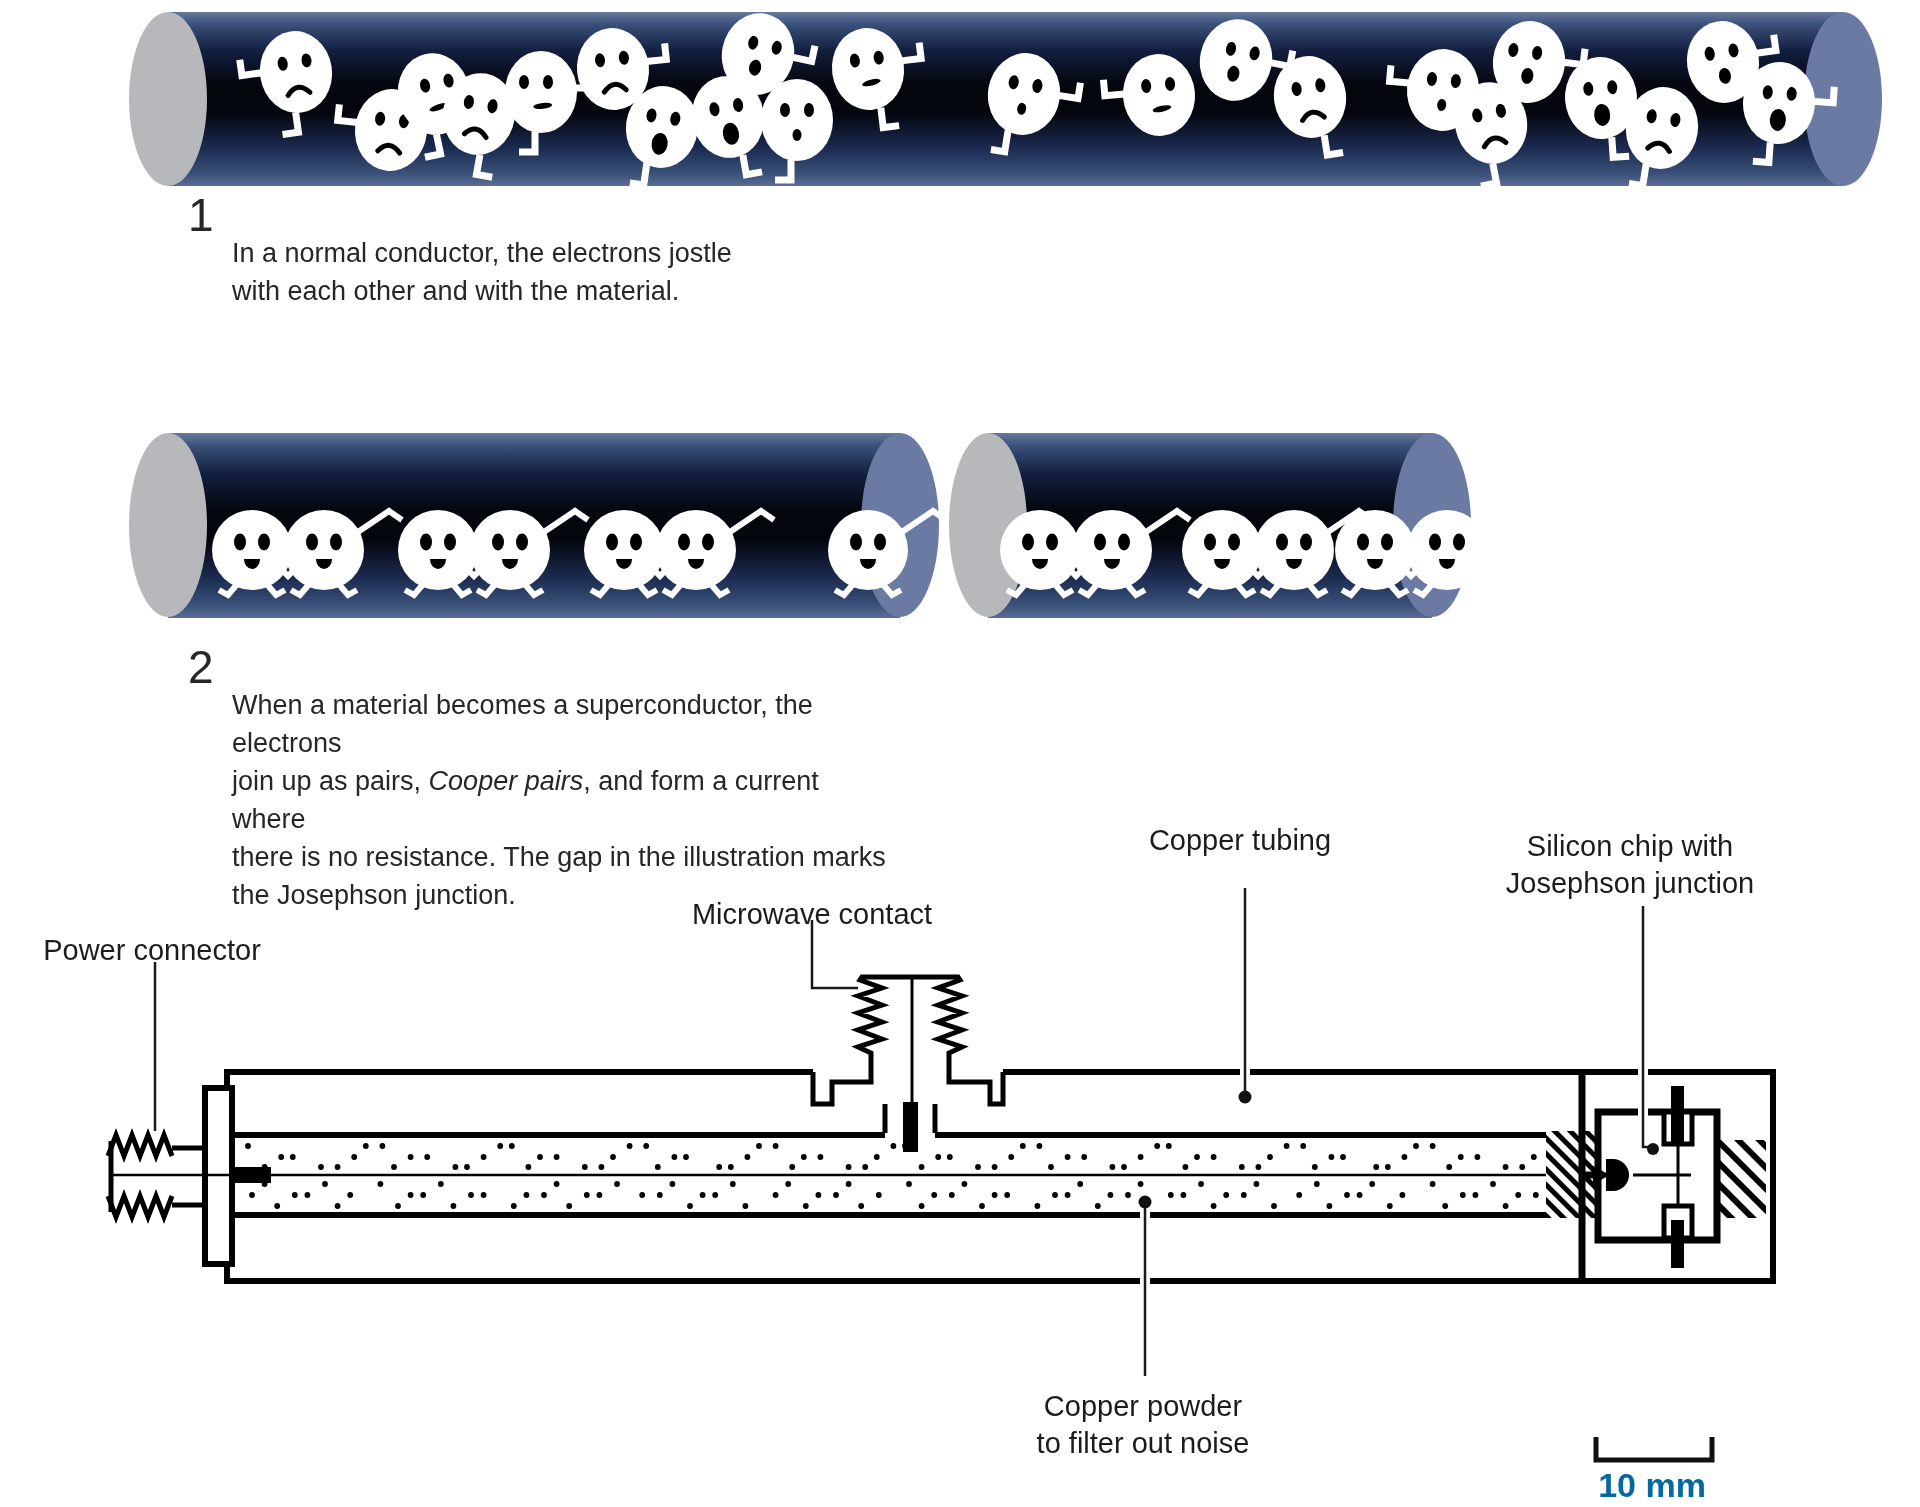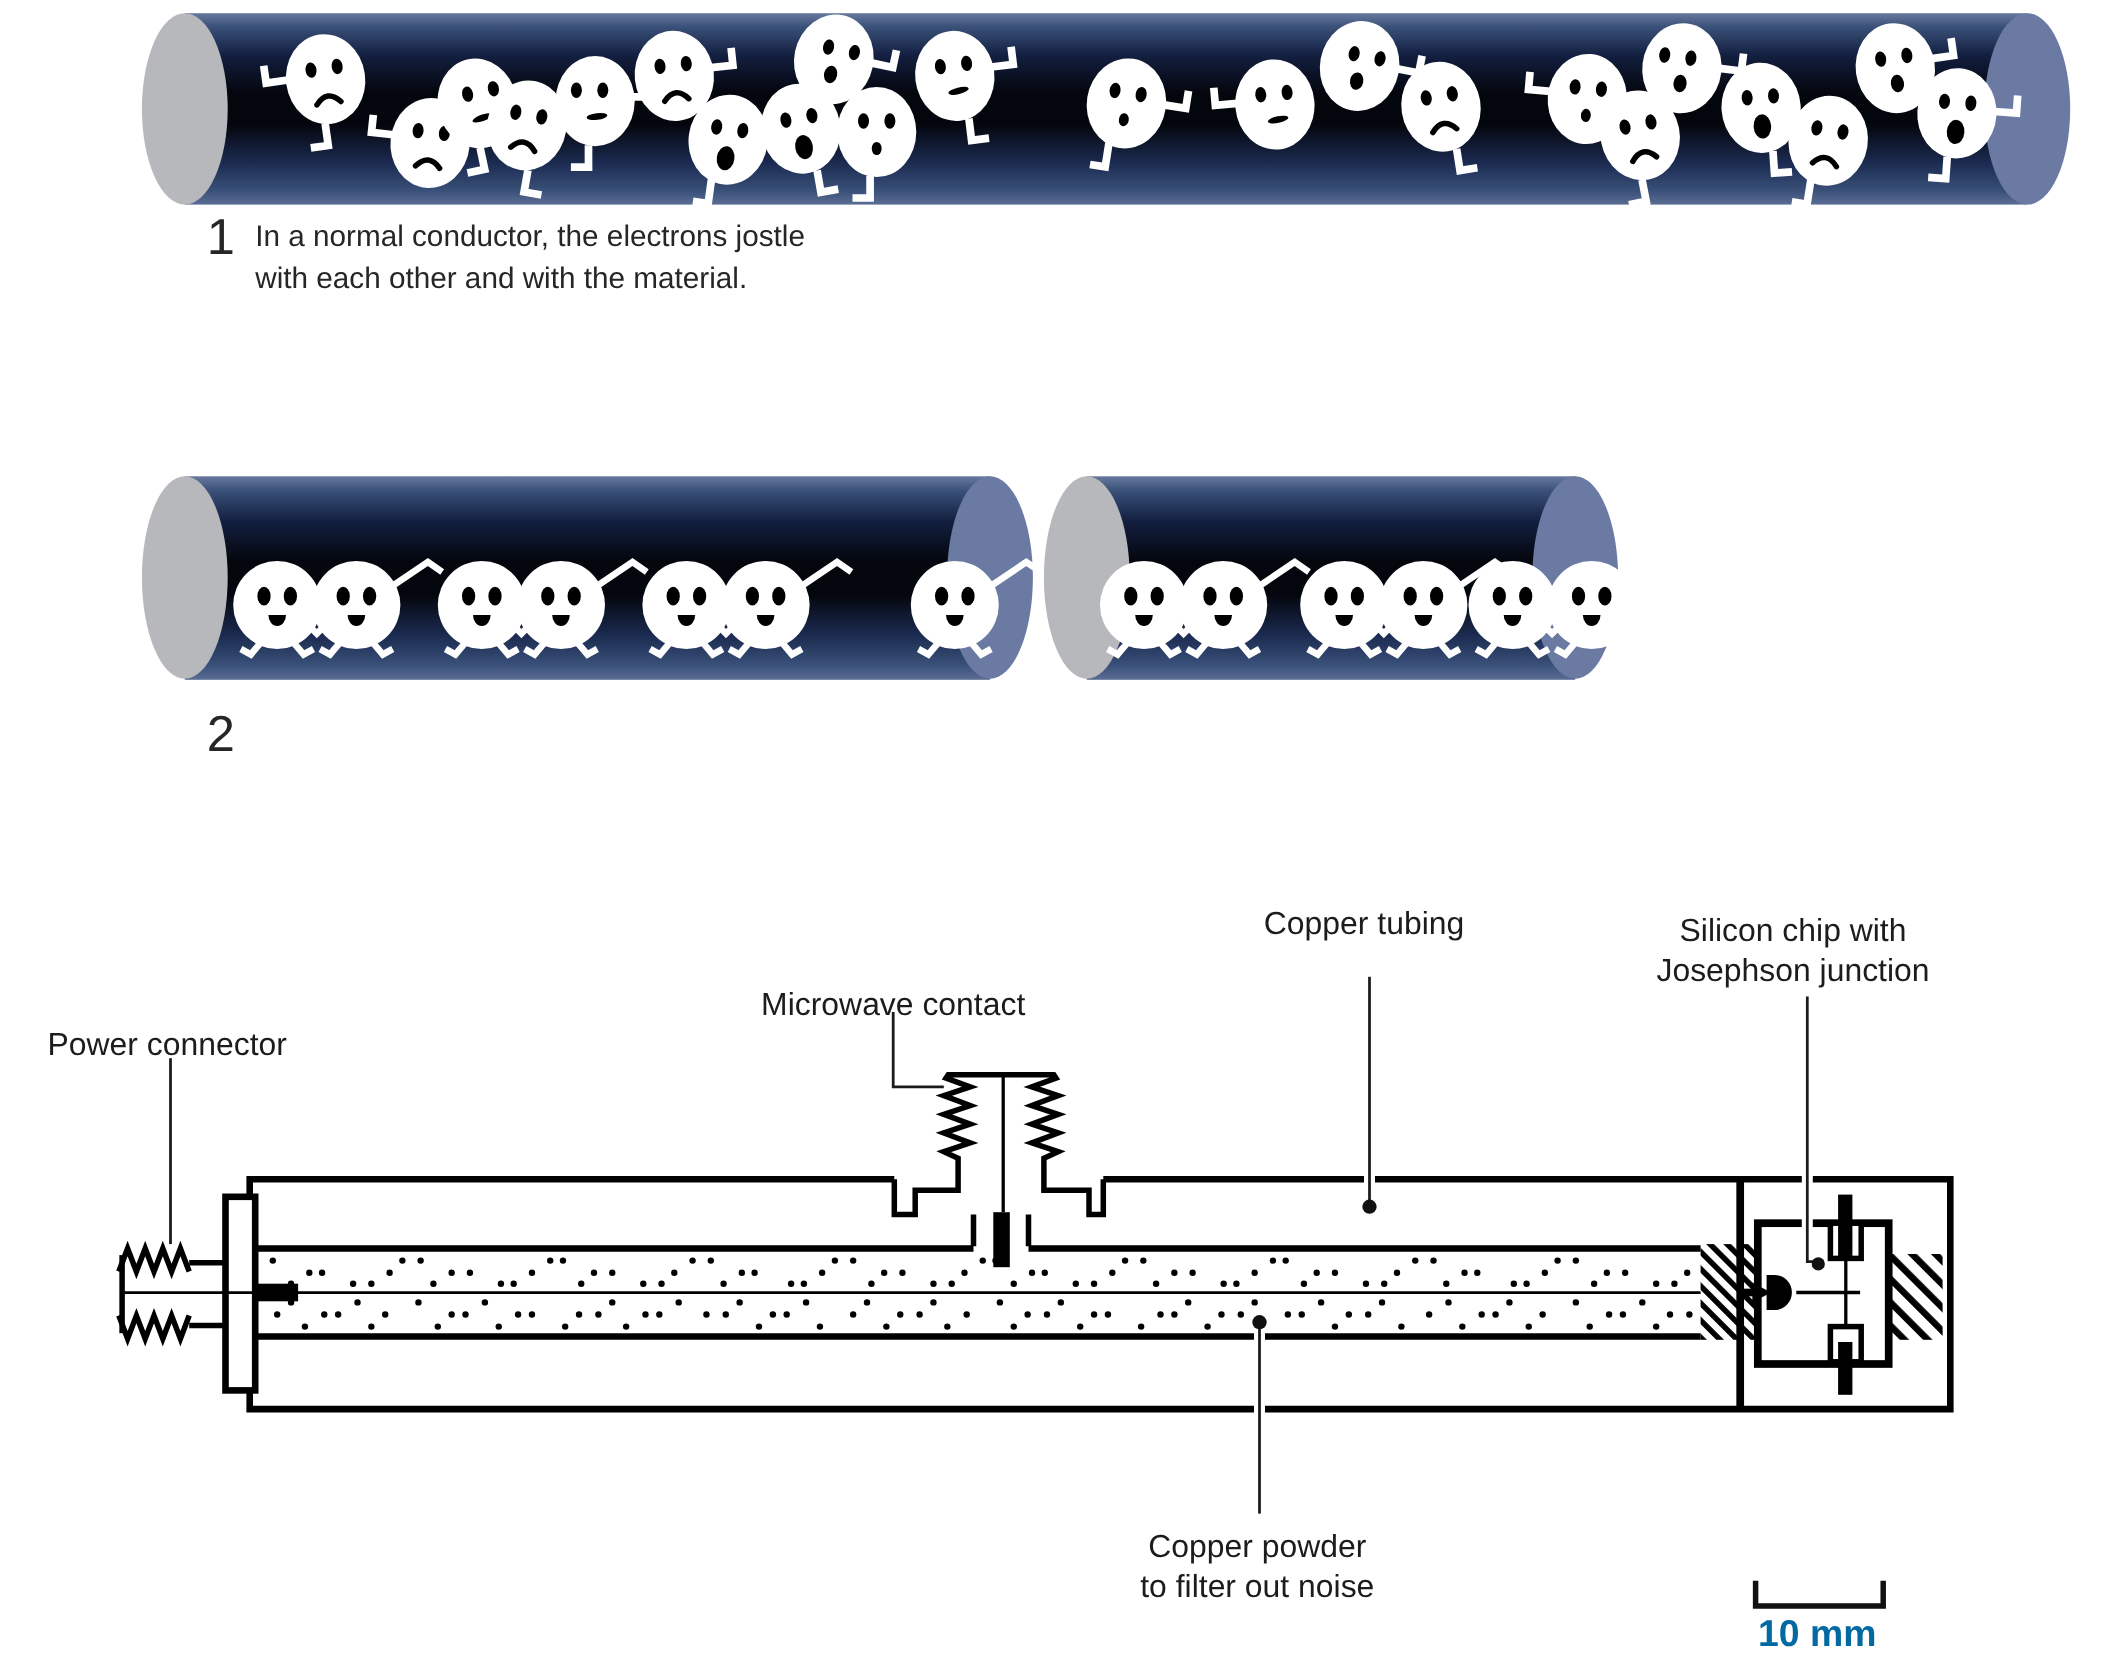--- a/index.html
+++ b/index.html
@@ -1,21 +1,21 @@
 <!DOCTYPE html>
 <html><head>
 <meta charset="utf-8">
 <style>
   html,body{margin:0;padding:0;background:#fff;}
   #canvas{position:relative;width:1920px;height:1507px;background:#fff;overflow:hidden;
           font-family:"Liberation Sans", sans-serif;color:#1f1f1f;}
   svg{position:absolute;left:0;top:0;}
   .t{position:absolute;white-space:pre-line;}
   .cap-num{font-size:46px;line-height:46px;color:#262626;}
-  .cap-text{font-size:27px;line-height:38px;color:#262626;width:660px;}
+  .cap-text{font-size:27px;line-height:38px;color:#262626;width:660px;margin-top:38px;}
   .lbl{font-size:29px;line-height:37px;color:#1c1c1c;text-align:center;transform:translateX(-50%);white-space:pre-line;}
   .scale{font-size:34px;font-weight:bold;color:#0369a1;transform:translateX(-50%);}
   i{font-style:italic;}
 </style>
 </head>
 <body>
 
 <div id="canvas">
 
   <svg width="1920" height="1507" viewBox="0 0 1920 1507">
@@ -575,20 +575,24 @@
     </g>
 
     <path d="M1596,1437 V1460 H1712 V1437" stroke="#111" stroke-width="5" fill="none"></path>
   </svg>
 
   <div class="t cap-num" style="left:188px;top:192px;">1</div>
   <div class="t cap-text" style="left:232px;top:196px;width:540px;">In a normal conductor, the electrons jostle
 with each other and with the material.</div>
 
   <div class="t cap-num" style="left:188px;top:644px;">2</div>
+  <div class="t cap-text" style="left:232px;top:648px;"><span>When a material becomes a superconductor, the electrons
+join up as pairs, </span><i>Cooper pairs</i><span>, and form a current where
+there is no resistance. The gap in the illustration marks
+the Josephson junction.</span></div>
 
   <div class="t lbl" style="left:152px;top:932px;">Power connector</div>
   <div class="t lbl" style="left:812px;top:896px;">Microwave contact</div>
   <div class="t lbl" style="left:1240px;top:822px;">Copper tubing</div>
   <div class="t lbl" style="left:1630px;top:828px;">Silicon chip with
 Josephson junction</div>
   <div class="t lbl" style="left:1143px;top:1388px;">Copper powder
 to filter out noise</div>
   <div class="t scale" style="left:1652px;top:1466px;">10 mm</div>
 </div>

